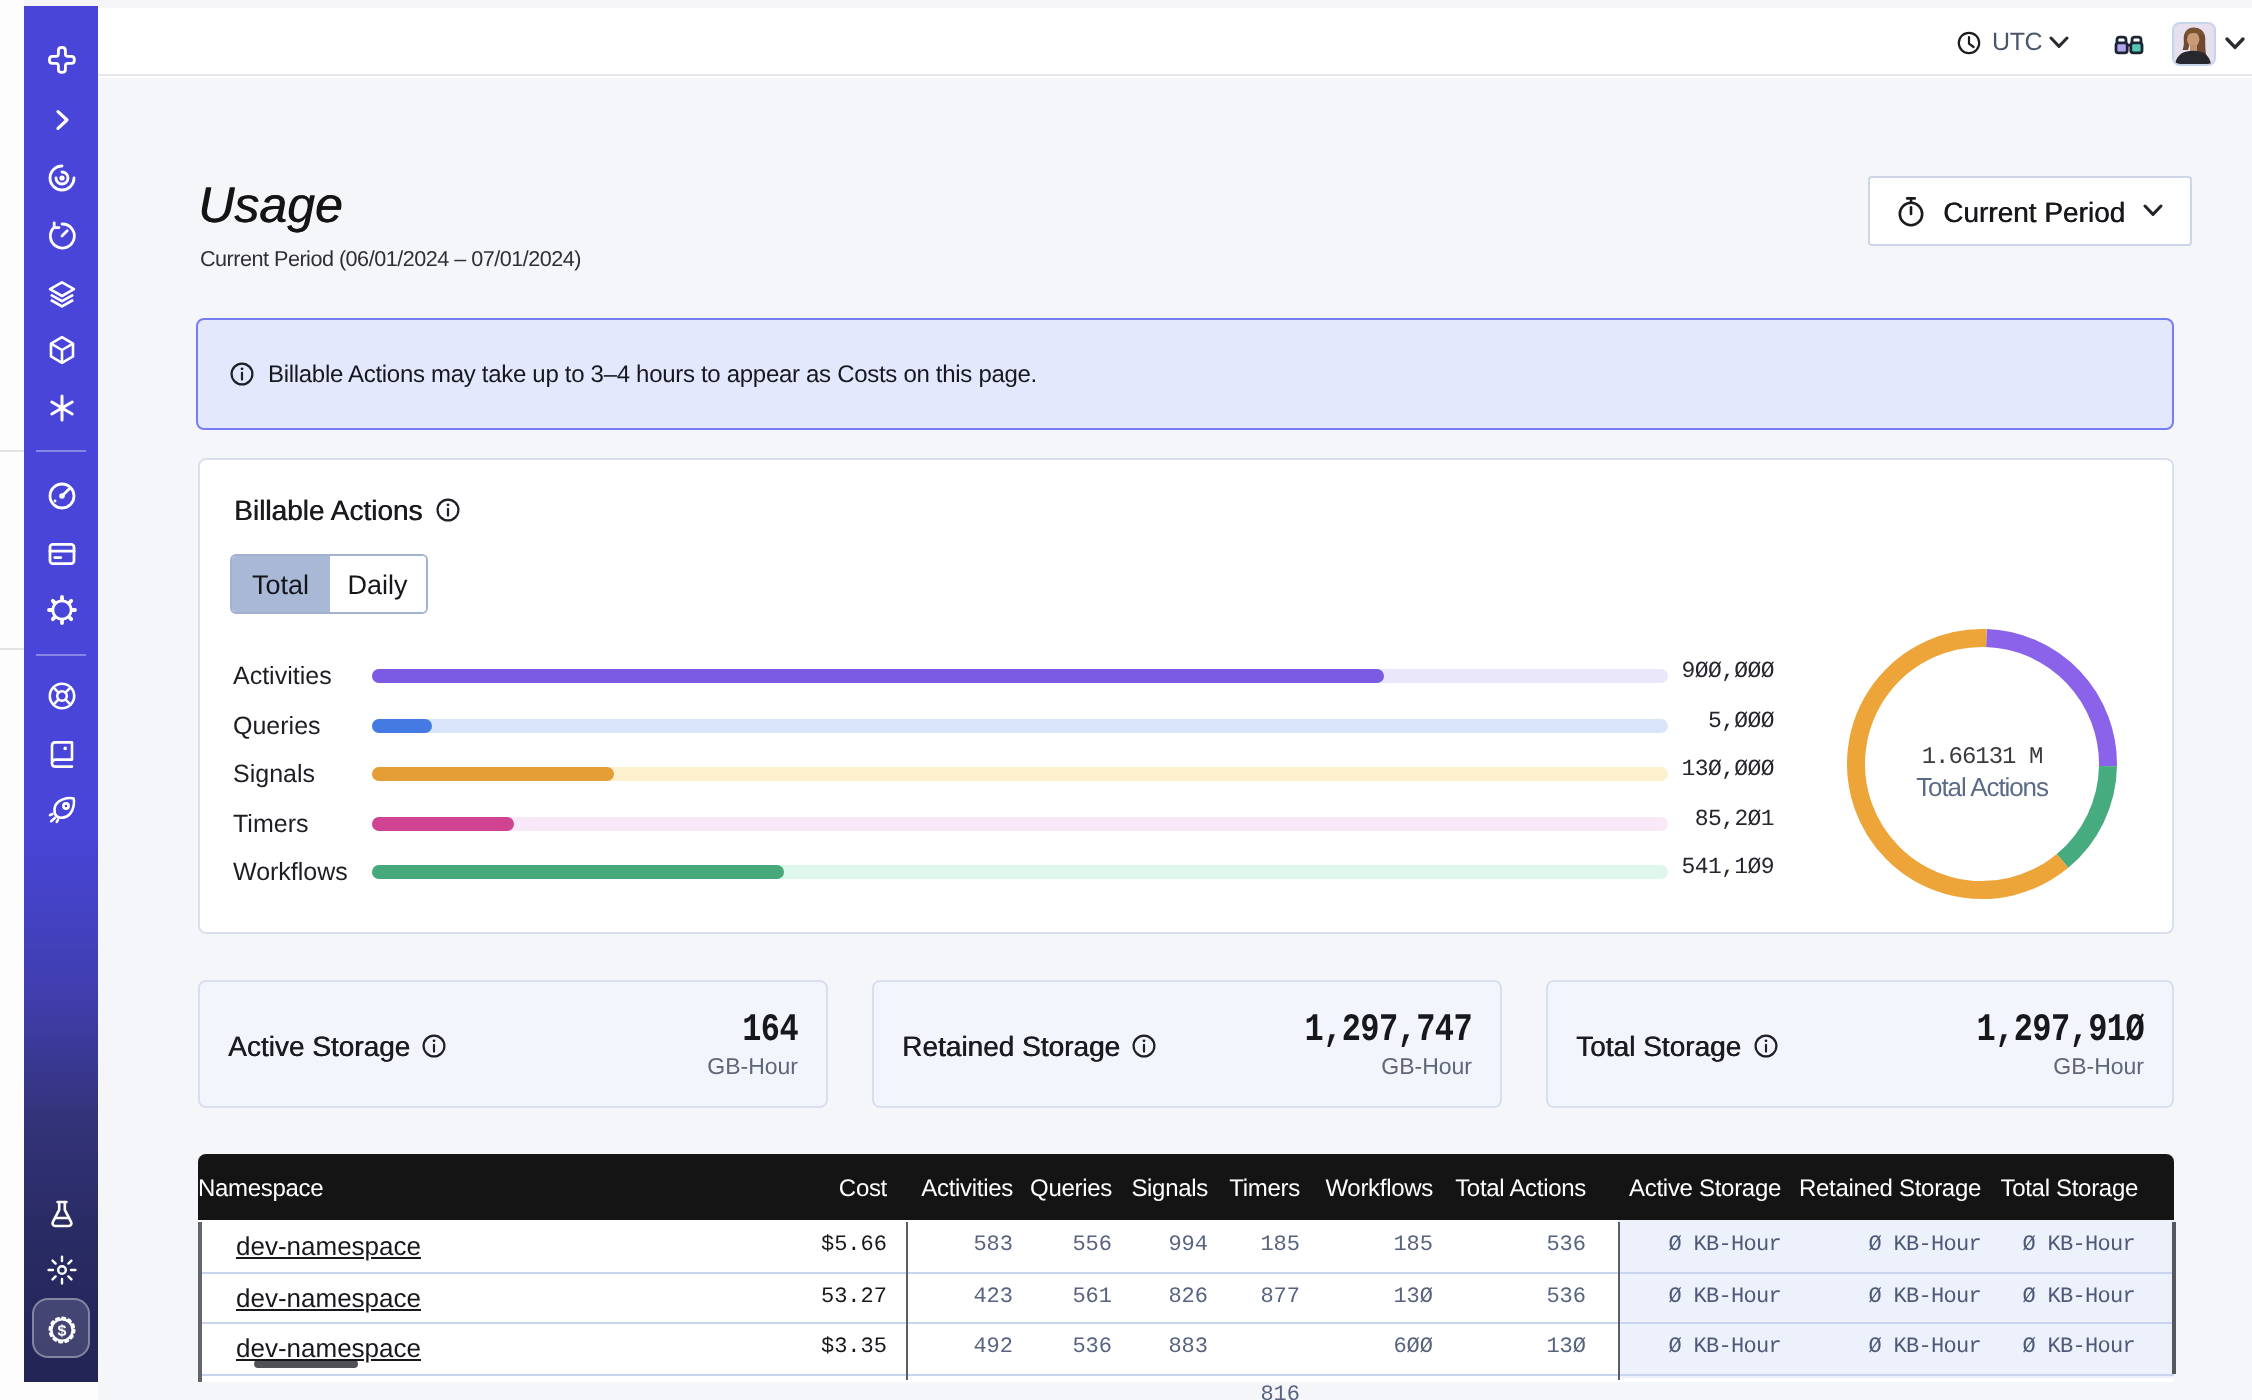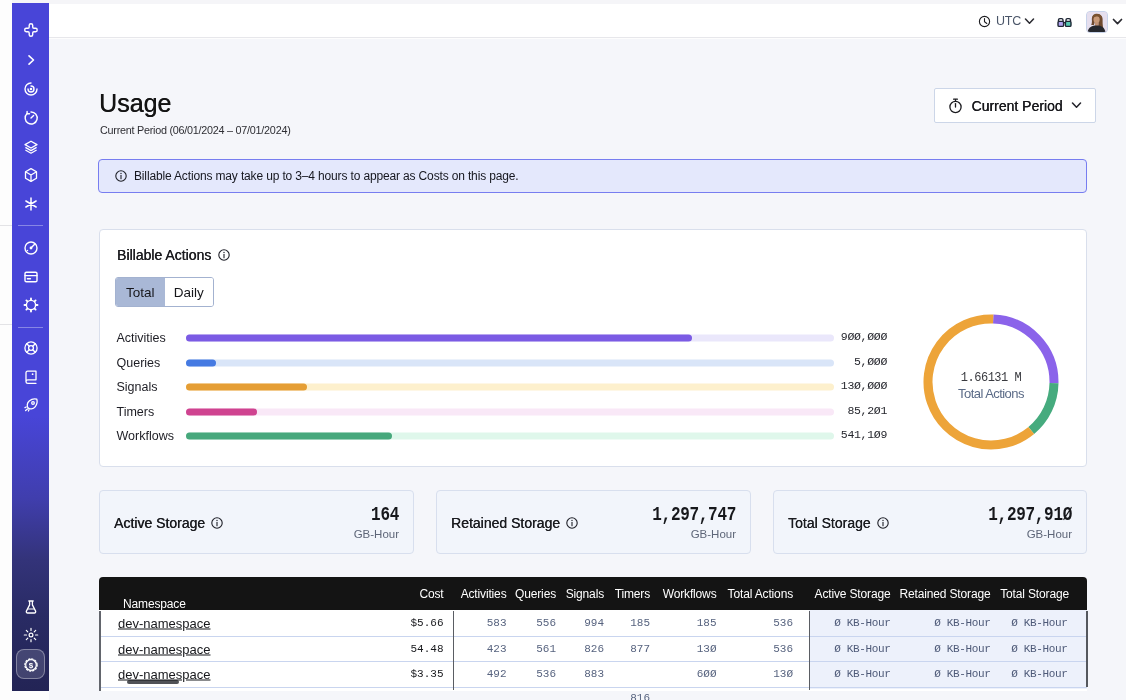--- a/index.html
+++ b/index.html
@@ -11,24 +11,24 @@
   
   .sidebar { position:absolute; left:12px; top:3px; width:37px; height:688px;
     background:linear-gradient(180deg,#4845d8 0%,#4845d8 60%,#403ead 72%,#333379 81%,#292b64 89%,#232455 100%); }
   .sb-ic { position:absolute; left:50%; transform:translate(-50%,-50%); }
   .sb-sep { position:absolute; left:6px; width:25px; height:1px; background:rgba(255,255,255,0.35); }
   .sb-badge { position:absolute; left:4px; top:646px; width:29px; height:30px; background:rgba(255,255,255,0.14); border:1px solid rgba(255,255,255,0.35); border-radius:8px; }
   
   .topbar { position:absolute; left:49px; top:4px; width:1077px; height:34px; background:#ffffff; border-bottom:1px solid #e7e7eb;padding-left:32px; }
   
   .main { position:absolute; left:49px; top:39px; width:1077px; height:661px; background:#f5f6fa; }
-  h1.usage { position:absolute; left:99px; top:89px; font-size:25px; font-weight:500; color:#141414; letter-spacing:0; text-shadow:0.35px 0 0 #141414; }
+  h1.usage { position:absolute; left:99px; top:89px; font-size:25px; font-weight:500; color:#141414; letter-spacing:0; text-shadow:0.35px 0 0 #141414;font-style:italic; }
   .subtitle { position:absolute; left:100px; top:123.5px; font-size:10.8px; color:#2e2e33; letter-spacing:-0.25px; }
   .period-btn { position:absolute; left:934px; top:88px; width:162px; height:35px; background:#fff; border:1px solid #ccd6e8; border-radius:2px; display:flex; align-items:center; justify-content:center; gap:8px; font-size:14px; color:#18181c; font-weight:500; } .period-btn span { text-shadow:0.3px 0 0 #18181c; }
-  .banner { position:absolute; left:98px; top:159px; width:989px; height:34px; background:#e4e8fc; border:1px solid #777df0; border-radius:4px; display:flex; align-items:center; padding-left:16px; gap:7px; font-size:12px; letter-spacing:-0.15px; color:#16171f; }
+  .banner { position:absolute; left:98px; top:159px; width:989px; height:56px; background:#e4e8fc; border:1px solid #777df0; border-radius:4px; display:flex; align-items:center; padding-left:16px; gap:7px; font-size:12px; letter-spacing:-0.15px; color:#16171f; }
   .card { position:absolute; background:#fff; border:1px solid #d9dfec; border-radius:4px; }
   .bigcard { left:99px; top:229px; width:988px; height:238px; }
   .bc-title { position:absolute; left:17px; top:17px; font-size:14px; font-weight:500; color:#1b1b1f; text-shadow:0.3px 0 0 #1b1b1f; }
   .tabs { position:absolute; left:15px; top:47px; width:99px; height:30px; border:1px solid #a3b2d0; border-radius:3px; display:flex; overflow:hidden; }
   .tab1 { width:49px; background:#a9b8d6; color:#16161a; display:flex; align-items:center; justify-content:center; font-size:13.5px; font-weight:500; }
   .tab2 { width:49px; background:#fff; color:#16161a; display:flex; align-items:center; justify-content:center; font-size:13.5px; font-weight:500; }
   .bar-label { position:absolute; left:16.5px; font-size:12.5px; color:#1d1d24; transform:translateY(-50%); }
   .bar-track { position:absolute; left:86px; width:648px; height:7px; border-radius:3.5px; transform:translateY(-50%); }
   .bar-fill { position:absolute; left:0; top:0; height:7px; border-radius:3.5px; }
   .bar-val { position:absolute; font-family:"Liberation Mono", monospace; font-size:11.5px; letter-spacing:-0.3px; color:#26272e; right:199px; transform:translateY(-50%); }
@@ -298,21 +298,21 @@
           <circle cx="6" cy="6" r="5.2"></circle>
           <path d="M6,5.4 V8.8" stroke-linecap="round"></path>
           <circle cx="6" cy="3.4" r="0.7" fill="#1e1f27" stroke="none"></circle>
         </g>
       </svg></div>
     <div class="stat-val">1,297,91Ø</div>
     <div class="stat-unit">GB-Hour</div>
   </div>
   <div class="tablewrap" id="table">
     <div class="thead">
-      <div class="th" style="left:24px;margin-top:10px;">Namespace</div>
+      <div class="th" style="left:0;">Namespace</div>
       <div class="th" style="right:643.5px;">Cost</div>
       <div class="th" style="right:580.5px;">Activities</div>
       <div class="th" style="right:531px;">Queries</div>
       <div class="th" style="right:483px;">Signals</div>
       <div class="th" style="right:437px;">Timers</div>
       <div class="th" style="right:370.5px;">Workflows</div>
       <div class="th" style="right:294px;">Total Actions</div>
       <div class="th" style="right:196.5px;">Active Storage</div>
       <div class="th" style="right:96.5px;">Retained Storage</div>
       <div class="th" style="right:18px;">Total Storage</div>
@@ -334,21 +334,21 @@
       <div class="td num" style="right:531px; top:13px;">556</div>
       <div class="td num" style="right:483px; top:13px;">994</div>
       <div class="td num" style="right:437px; top:13px;">185</div>
       <div class="td num" style="right:370.5px; top:13px;">185</div>
       <div class="td num" style="right:294px; top:13px;">536</div>
       <div class="td stor" style="right:196.5px; top:13px;">Ø KB-Hour</div>
       <div class="td stor" style="right:96.5px; top:13px;">Ø KB-Hour</div>
       <div class="td stor" style="right:19.5px; top:13px;">Ø KB-Hour</div>
 
       <div class="td ns" style="left:19px; top:38.5px;">dev-namespace</div>
-      <div class="td cost" style="right:643.5px; top:38.5px;">54.48</div>
+      <div class="td cost" style="right:643.5px; top:38.5px;">53.27</div>
       <div class="td num" style="right:580.5px; top:38.5px;">423</div>
       <div class="td num" style="right:531px; top:38.5px;">561</div>
       <div class="td num" style="right:483px; top:38.5px;">826</div>
       <div class="td num" style="right:437px; top:38.5px;">877</div>
       <div class="td num" style="right:370.5px; top:38.5px;">13Ø</div>
       <div class="td num" style="right:294px; top:38.5px;">536</div>
       <div class="td stor" style="right:196.5px; top:38.5px;">Ø KB-Hour</div>
       <div class="td stor" style="right:96.5px; top:38.5px;">Ø KB-Hour</div>
       <div class="td stor" style="right:19.5px; top:38.5px;">Ø KB-Hour</div>
 

